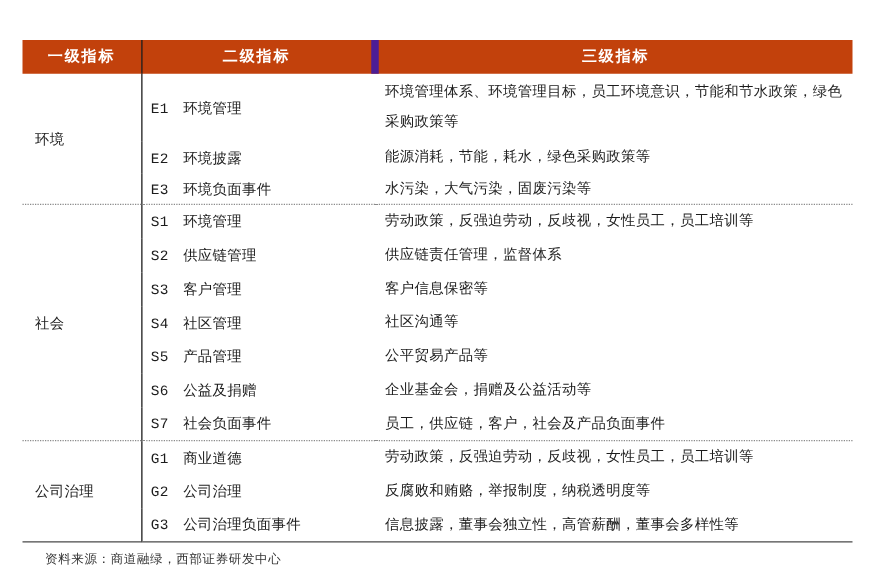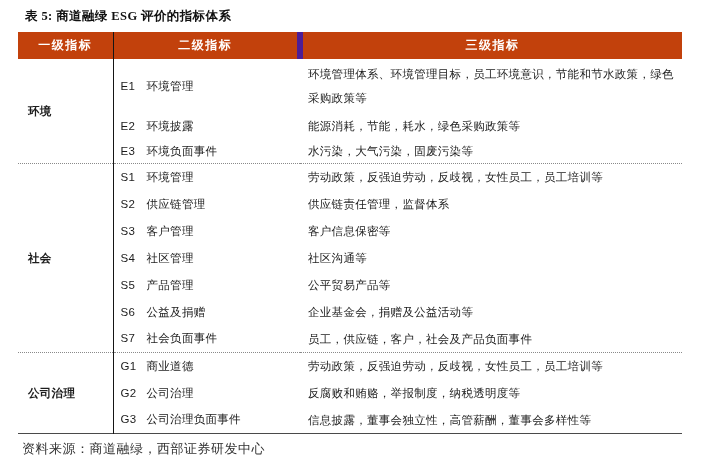--- a/index.html
+++ b/index.html
@@ -52,58 +52,56 @@
   td {
     font-size: 11.5px;
     color: #1c1c1c;
     vertical-align: middle;
     padding: 0;
     letter-spacing: 0.3px;
   }
   td.l1 {
     border-right: 1.5px solid #151515;
     padding-left: 10px;
-    font-weight: bold;
   }
   td.codename { padding-left: 7px; }
   span.code {
-    font-family: Liberation Sans, sans-serif;
+    font-family: Liberation Mono, monospace;
     display: inline-block;
     width: 26px;
     font-size: 11.5px;
     color: #1c1c1c;
   }
   td.detail {
     padding-left: 8px;
     padding-right: 2px;
     line-height: 24px;
   }
   tbody.section-boundary tr:first-child td {
     border-top: 1px dotted #8a8a8a;
   }
   tr.r54 { height: 54px; }
   tr.r26 { height: 26px; }
   tr.r24 { height: 24px; }
   tr.r27 { height: 27px; }
   .source {
     position: absolute;
-    left: 22px;
+    left: 36px;
     top: 440px;
-    font-size: 13px;
+    font-size: 10px;
     color: #333333;
     letter-spacing: 0.5px;
     white-space: nowrap;
   }
 </style>
 </head>
 <body>
 
 <div class="page">
 
-  <div class="title">表 5: 商道融绿 ESG 评价的指标体系</div>
 
   <table class="esg">
     <colgroup>
       <col class="c1">
         <col class="c2">
         <col class="c3">
     </colgroup>
     <thead>
       <tr>
         <th class="h1">一级指标</th>

